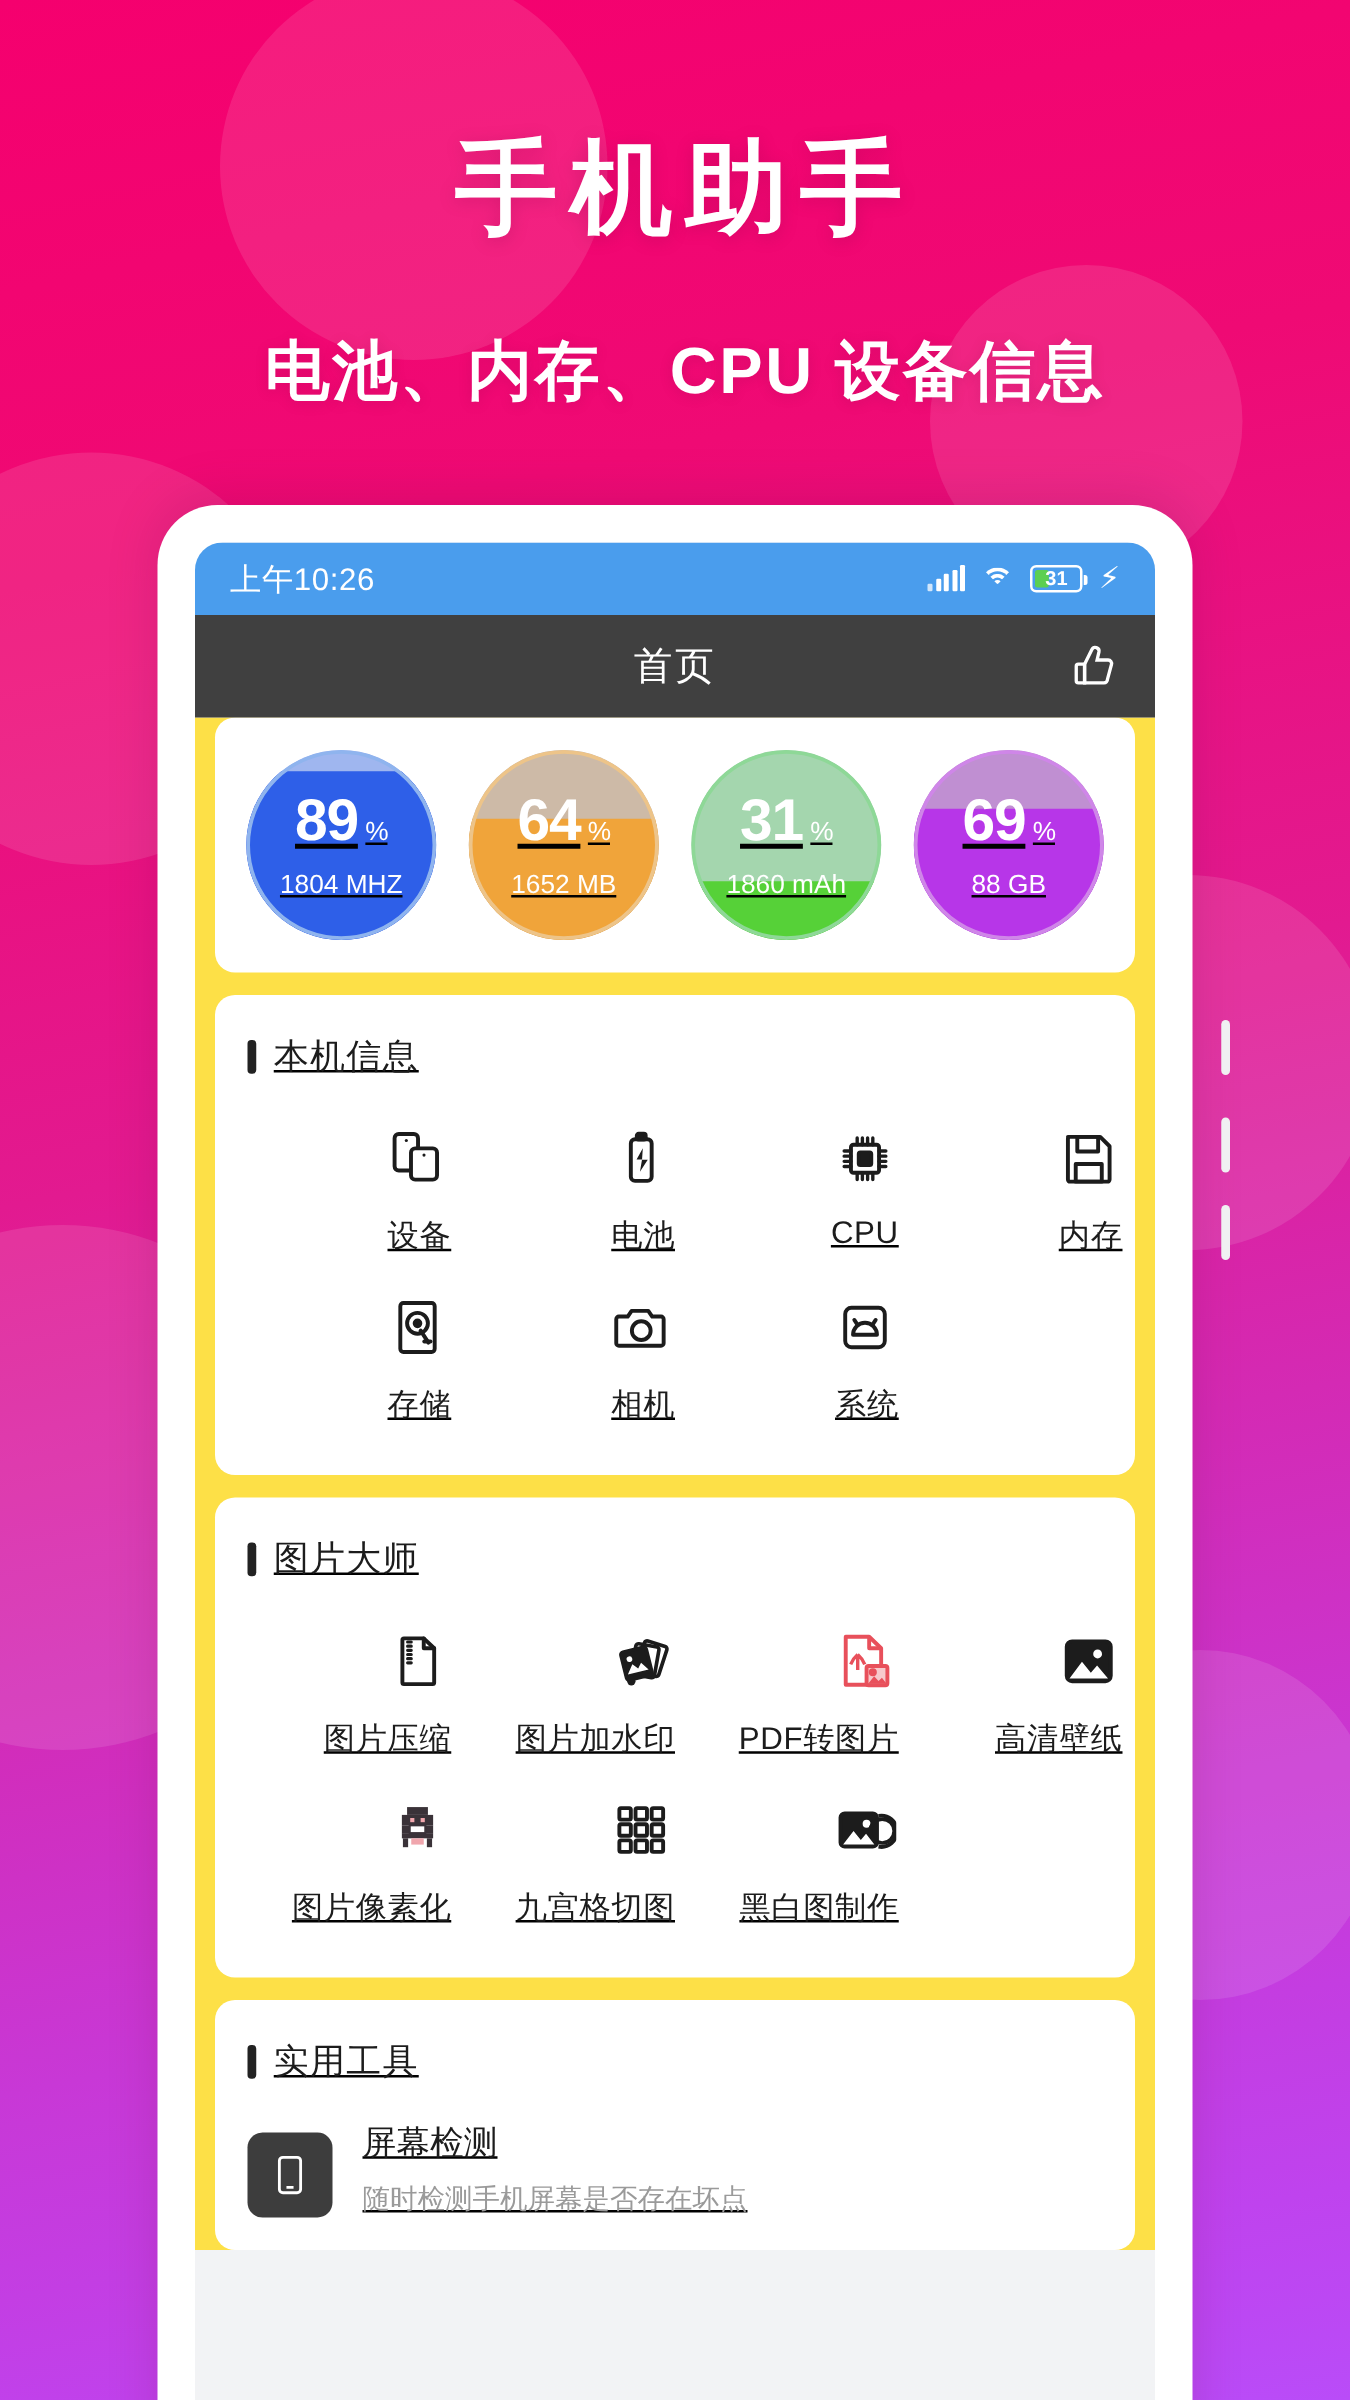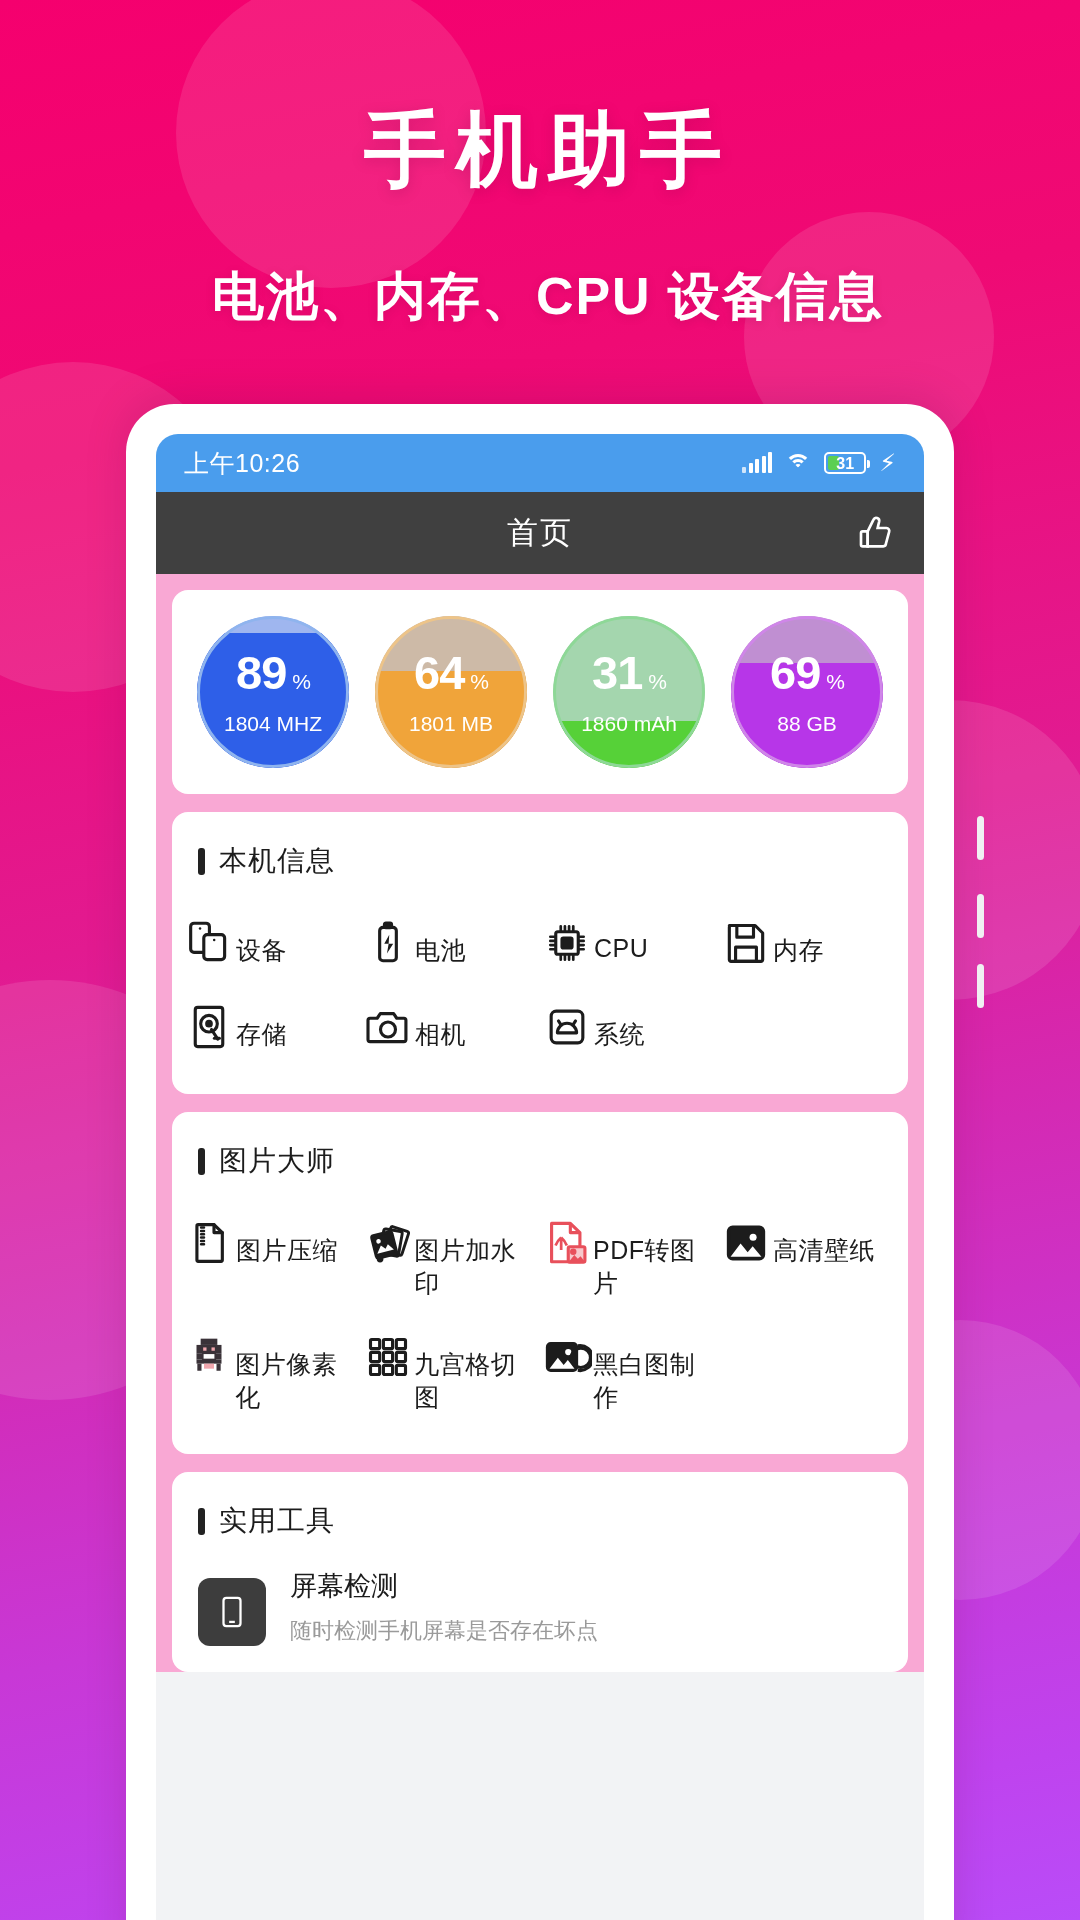--- a/index.html
+++ b/index.html
@@ -78,42 +78,42 @@
   
   .appbar {
     height:82px; background:#404040; display:flex; align-items:center;
     justify-content:center; position:relative;
   }
   .appbar-title { color:#ffffff; font-size:31px; letter-spacing:2px; }
   .appbar-action { position:absolute; right:28px; top:50%; transform:translateY(-50%);
     width:40px; height:40px; }
 
   
-  .app-body { background:#f9a8d4; padding:16px 0 0 0; }
+  .app-body { background:#fde047; padding:0 0 0 0;text-decoration:underline; }
   .card { background:#ffffff; border-radius:16px; margin:0 16px 18px 16px; }
 
   
   .gauges { display:flex; justify-content:space-around; align-items:center; padding:26px 12px; }
   .gauge { width:152px; height:152px; border-radius:50%; position:relative;
     overflow:hidden; display:flex; flex-direction:column; align-items:center;
     justify-content:center; }
   .gauge .liquid { position:absolute; left:0; right:0; bottom:0; }
   .gauge .shell { position:absolute; inset:0; border-radius:50%; border:3px solid; }
   .g-val { position:relative; color:#ffffff; font-size:47px; font-weight:bold;
     line-height:47px; display:flex; align-items:baseline; letter-spacing:-1px; }
   .g-pct { font-size:21px; font-weight:normal; margin-left:6px; }
   .g-sub { position:relative; color:#ffffff; font-size:21px; margin-top:7px; }
 
   
   .sec-head { display:flex; align-items:center; padding:30px 26px 6px 26px; }
   .sec-bar { width:7px; height:27px; background:#222222; border-radius:3px; margin-right:14px; }
   .sec-title { font-size:28px; color:#1c1c1c; letter-spacing:1px; }
 
   .grid { display:flex; flex-wrap:wrap; padding:14px 10px 26px 10px; }
-  .grid .cell { width:25%; display:flex; flex-direction:row; align-items:flex-start;
+  .grid .cell { width:25%; display:flex; flex-direction:column; align-items:flex-end;
     padding:16px 0 14px 0; }
   .cell-ico { width:54px; height:54px; display:flex; align-items:center; justify-content:center; }
   .cell-lbl { margin-top:18px; font-size:25px; color:#1c1c1c; letter-spacing:0.5px; }
 
   
   .tool-row { display:flex; align-items:flex-end; padding:18px 26px 26px 26px; }
   .tool-thumb { width:68px; height:68px; border-radius:12px; background:#3d3d3d;
     display:flex; align-items:center; justify-content:center; flex:0 0 auto; }
   .tool-text { margin-left:24px; padding-top:4px; }
   .tool-name { font-size:27px; color:#1c1c1c; }
@@ -189,21 +189,21 @@
               </span>
               <span class="g-sub">1804 MHZ</span>
             </div>
             <div class="gauge" style="background: rgb(205, 186, 167);">
               <span class="liquid" style="height:64%;background:#f0a43a"></span>
               <span class="shell" style="border-color:#edc489"></span>
               <span class="g-val">
                 <span>64</span>
                 <span class="g-pct">%</span>
               </span>
-              <span class="g-sub">1801 MB</span>
+              <span class="g-sub">1652 MB</span>
             </div>
             <div class="gauge" style="background: rgb(164, 214, 174);">
               <span class="liquid" style="height:31%;background:#56d138"></span>
               <span class="shell" style="border-color:#8ed897"></span>
               <span class="g-val">
                 <span>31</span>
                 <span class="g-pct">%</span>
               </span>
               <span class="g-sub">1860 mAh</span>
             </div>

